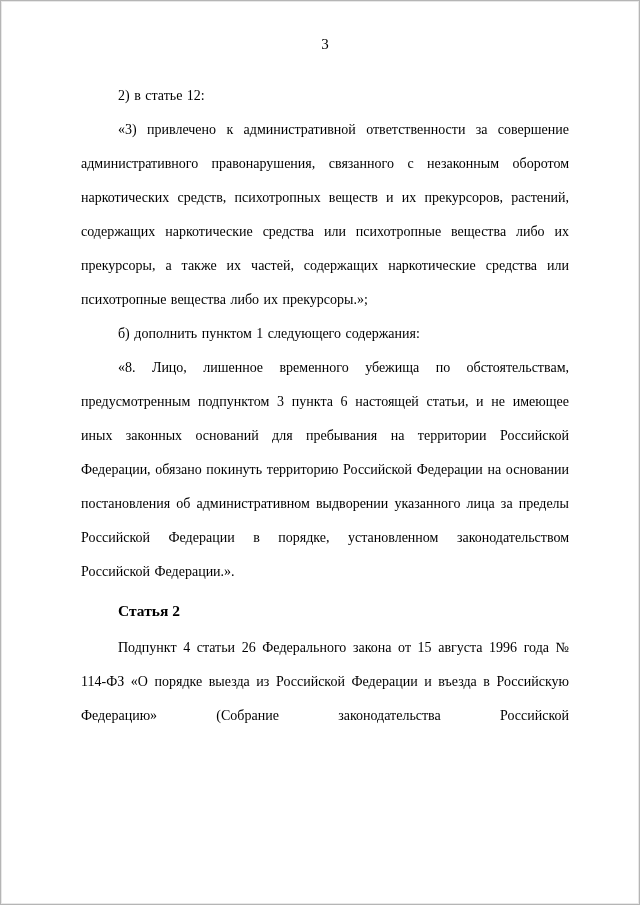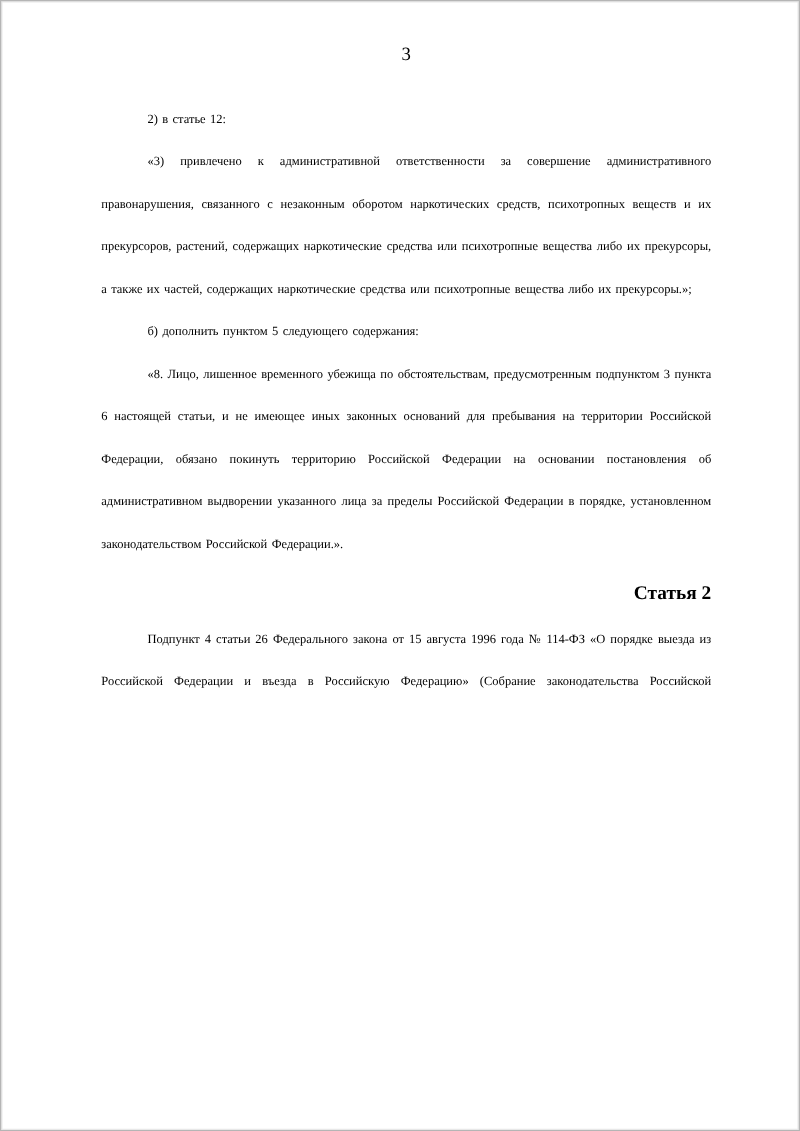--- a/index.html
+++ b/index.html
@@ -25,53 +25,53 @@
     padding: 34px 70px 0 80px;
   }
   .page-number {
     text-align: center;
     font-size: 15px;
     line-height: 18px;
     margin: 0 0 26px 0;
   }
   p.para {
     margin: 0;
-    font-size: 10px;
+    font-size: 14px;
     line-height: 34px;
     text-align: justify;
     text-indent: 37px;
     word-spacing: 1px;
   }
   p.heading {
     margin: 4px 0 2px 0;
     font-size: 15.5px;
     line-height: 36px;
     font-weight: bold;
-    text-align: right;
+    text-align: left;
     text-indent: 37px;
   }
   p.cont {
     
     text-align-last: justify;
   }
 </style>
 </head>
 <body>
 
 <div class="page">
   <div class="inner">
 
     <div class="page-number"><span>3</span></div>
 
     <p class="para">2) в статье 12:</p>
 
 
     <p class="para">«3) привлечено к административной ответственности за совершение административного правонарушения, связанного с незаконным оборотом наркотических средств, психотропных веществ и их прекурсоров, растений, содержащих наркотические средства или психотропные вещества либо их прекурсоры, а также их частей, содержащих наркотические средства или психотропные вещества либо их прекурсоры.»;</p>
 
-    <p class="para">б) дополнить пунктом 5 следующего содержания:</p>
+    <p class="para">б) дополнить пунктом 1 следующего содержания:</p>
 
     <p class="para">«8. Лицо, лишенное временного убежища по обстоятельствам, предусмотренным подпунктом 3 пункта 6 настоящей статьи, и не имеющее иных законных оснований для пребывания на территории Российской Федерации, обязано покинуть территорию Российской Федерации на основании постановления об административном выдворении указанного лица за пределы Российской Федерации в порядке, установленном законодательством Российской Федерации.».</p>
 
     <p class="heading">Статья 2</p>
 
     <p class="para cont">Подпункт 4 статьи 26 Федерального закона от 15 августа 1996 года № 114-ФЗ «О порядке выезда из Российской Федерации и въезда в Российскую Федерацию» (Собрание законодательства Российской</p>
 
   </div>
 </div>
 

